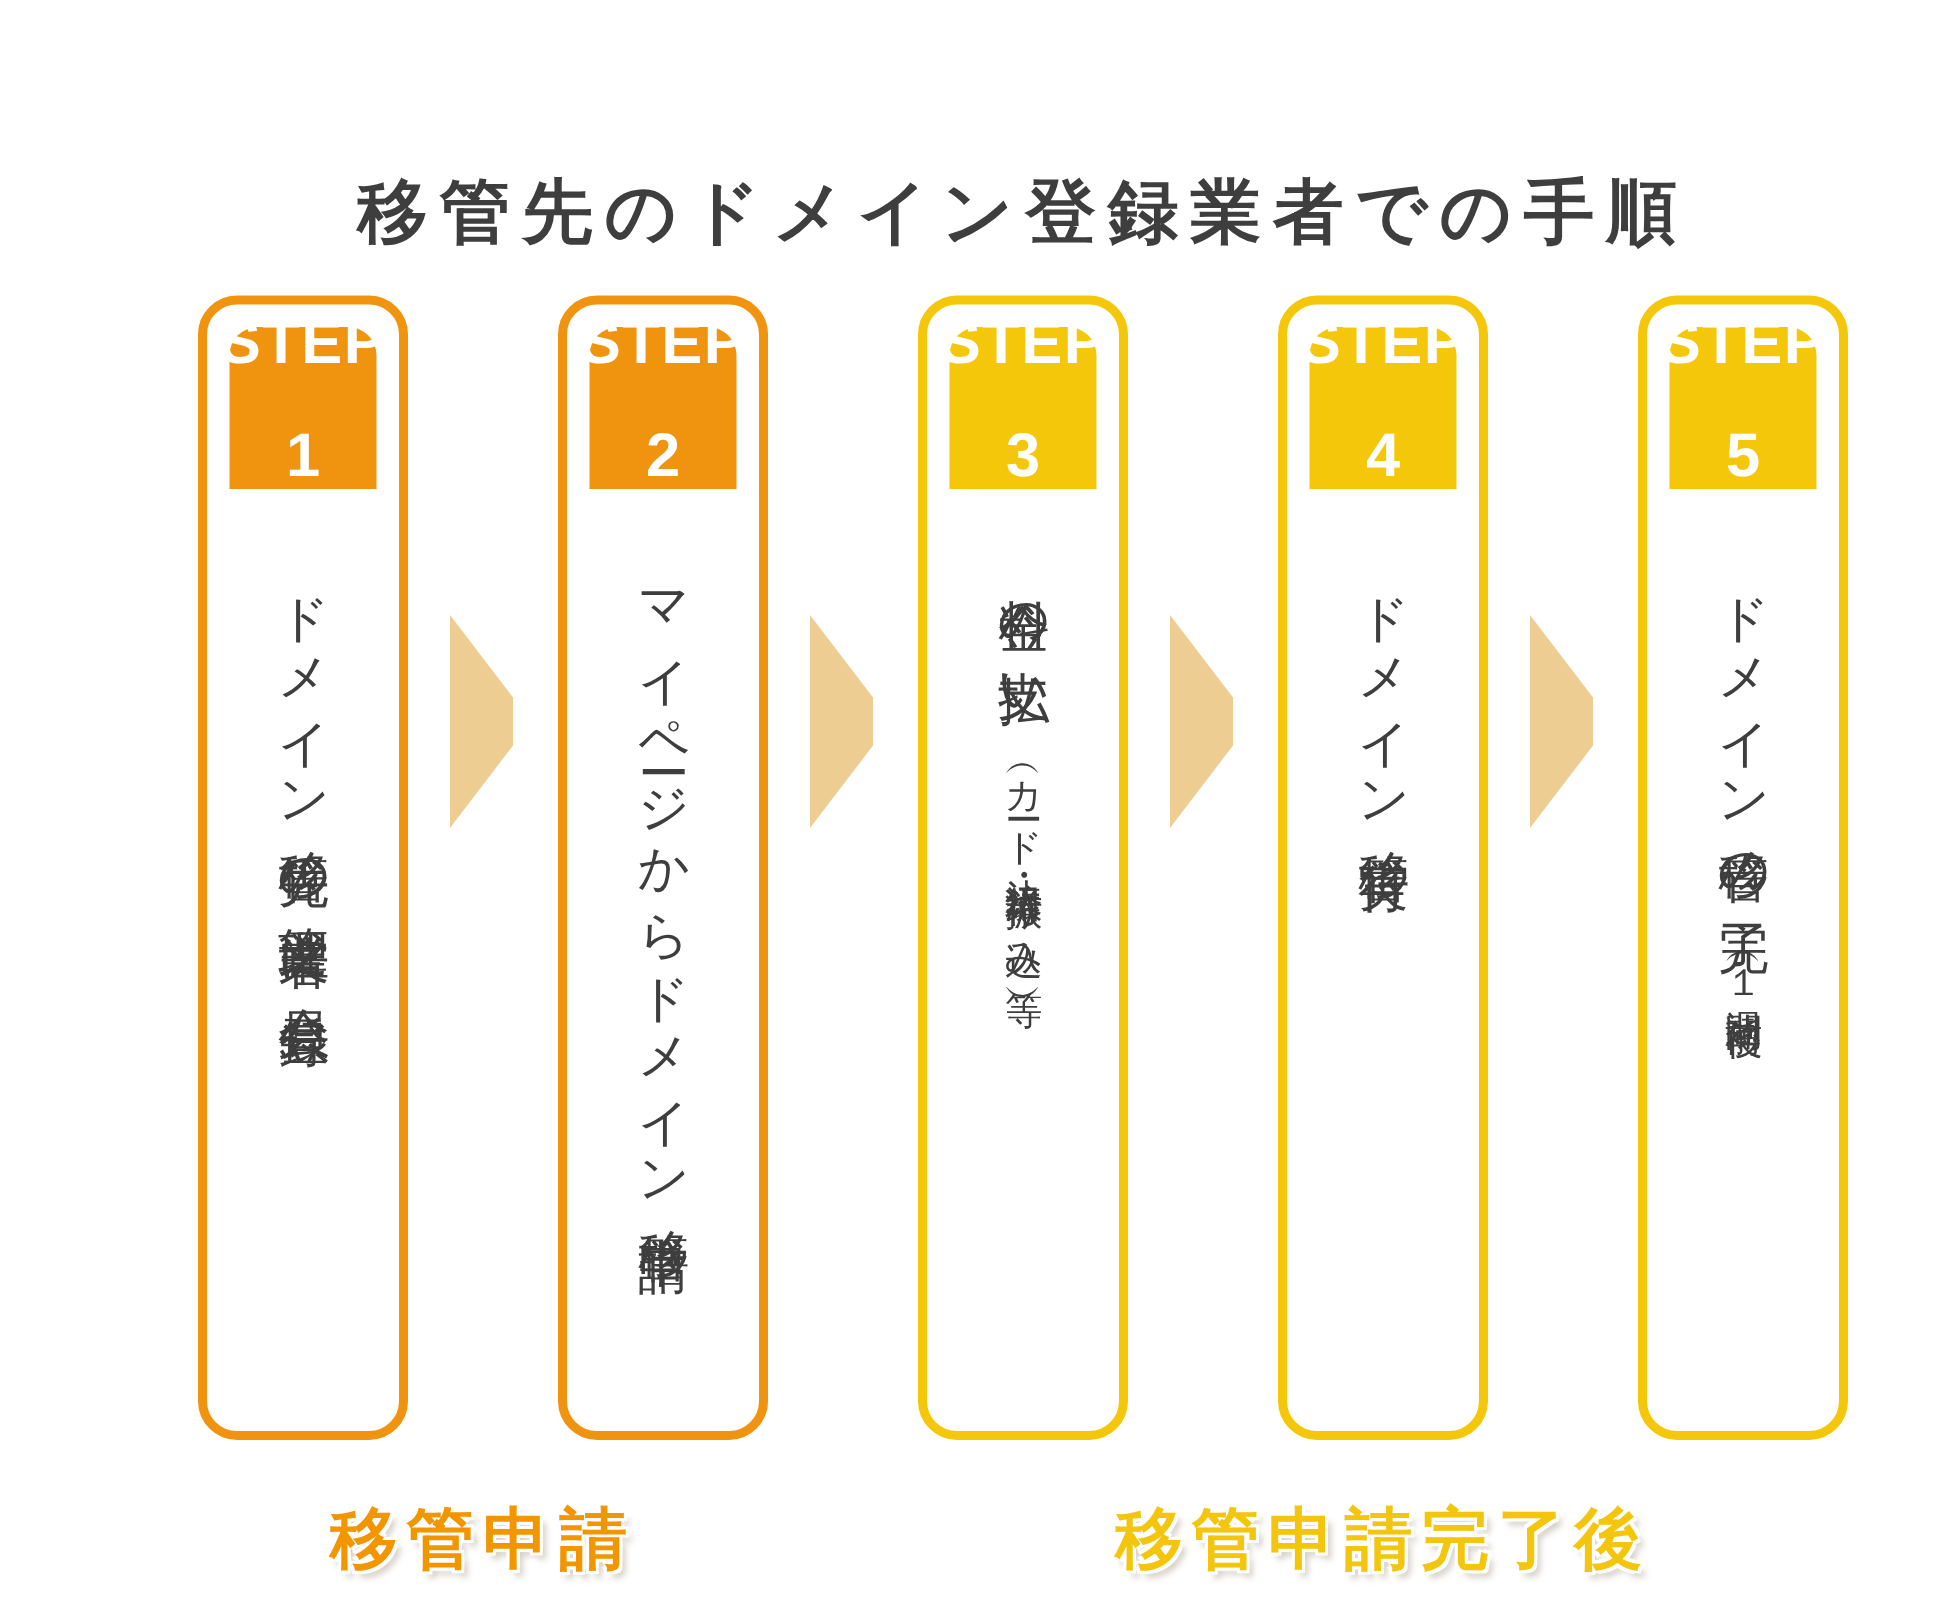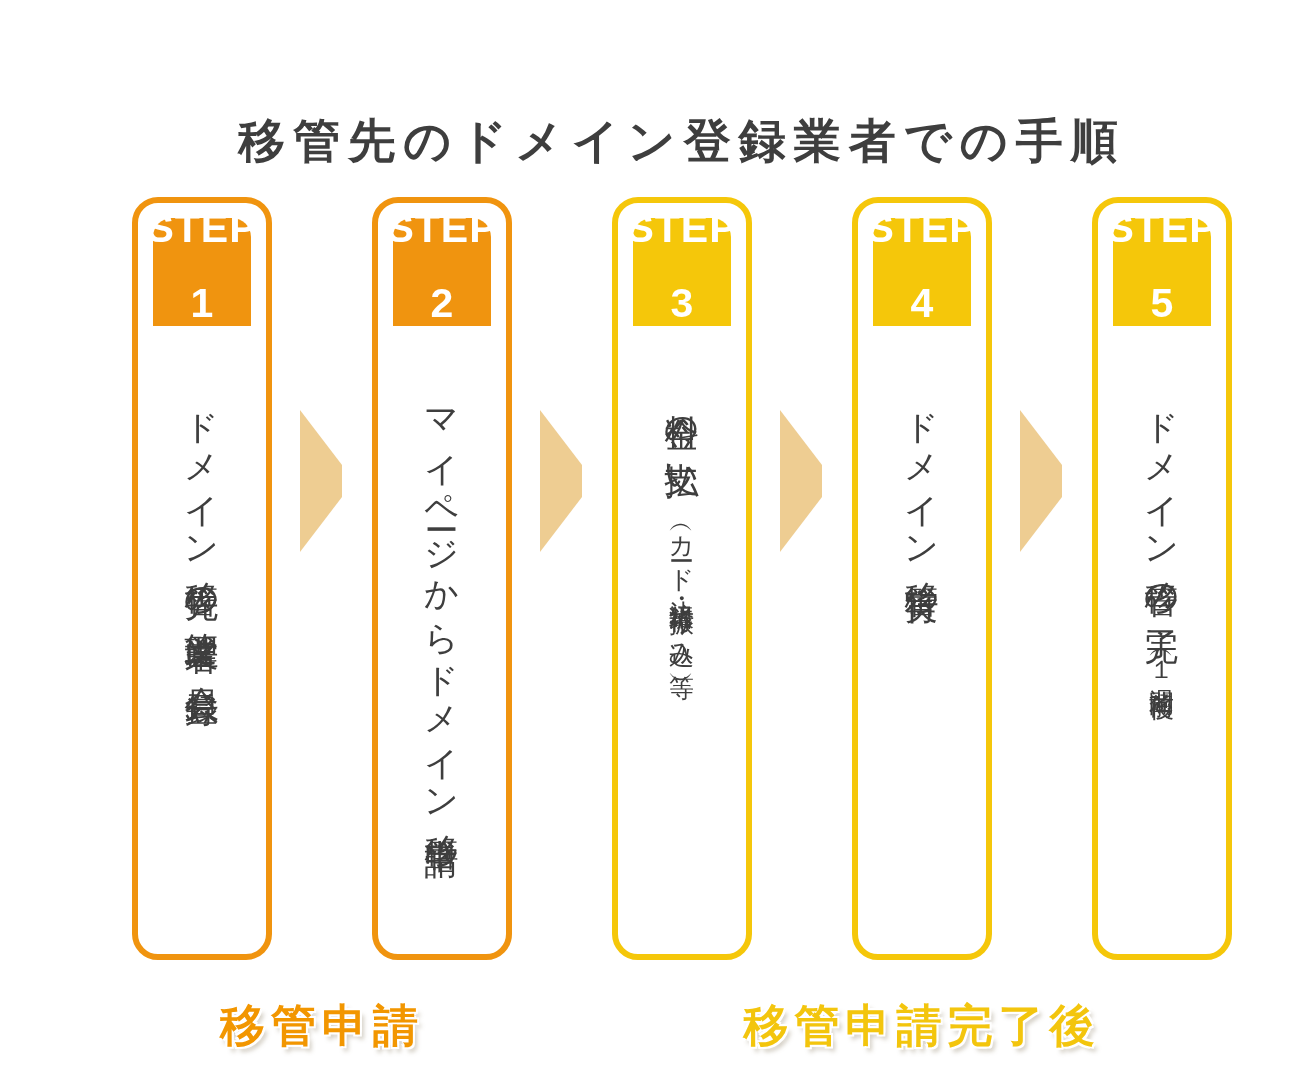--- a/index.html
+++ b/index.html
@@ -60,21 +60,21 @@
   .card:nth-of-type(1) { left: 0px; }
   .card:nth-of-type(2) { left: 240px; }
   .card:nth-of-type(3) { left: 480px; }
   .card:nth-of-type(4) { left: 720px; }
   .card:nth-of-type(5) { left: 960px; }
   .card-header {
     background: var(--c);
     border-radius: 19px 19px 0 0;
     height: 108px;
     flex: 0 0 108px;
-    margin: -1px -1px 15px -1px;
+    margin: -1px -1px 0 -1px;
     display: flex;
     flex-direction: column;
     align-items: center;
     justify-content: center;
     color: #ffffff;
     font-weight: 700;
     line-height: 1.06;
     padding-top: 4px;
   }
   .step-word { font-size: 41px; letter-spacing: 1px; }

